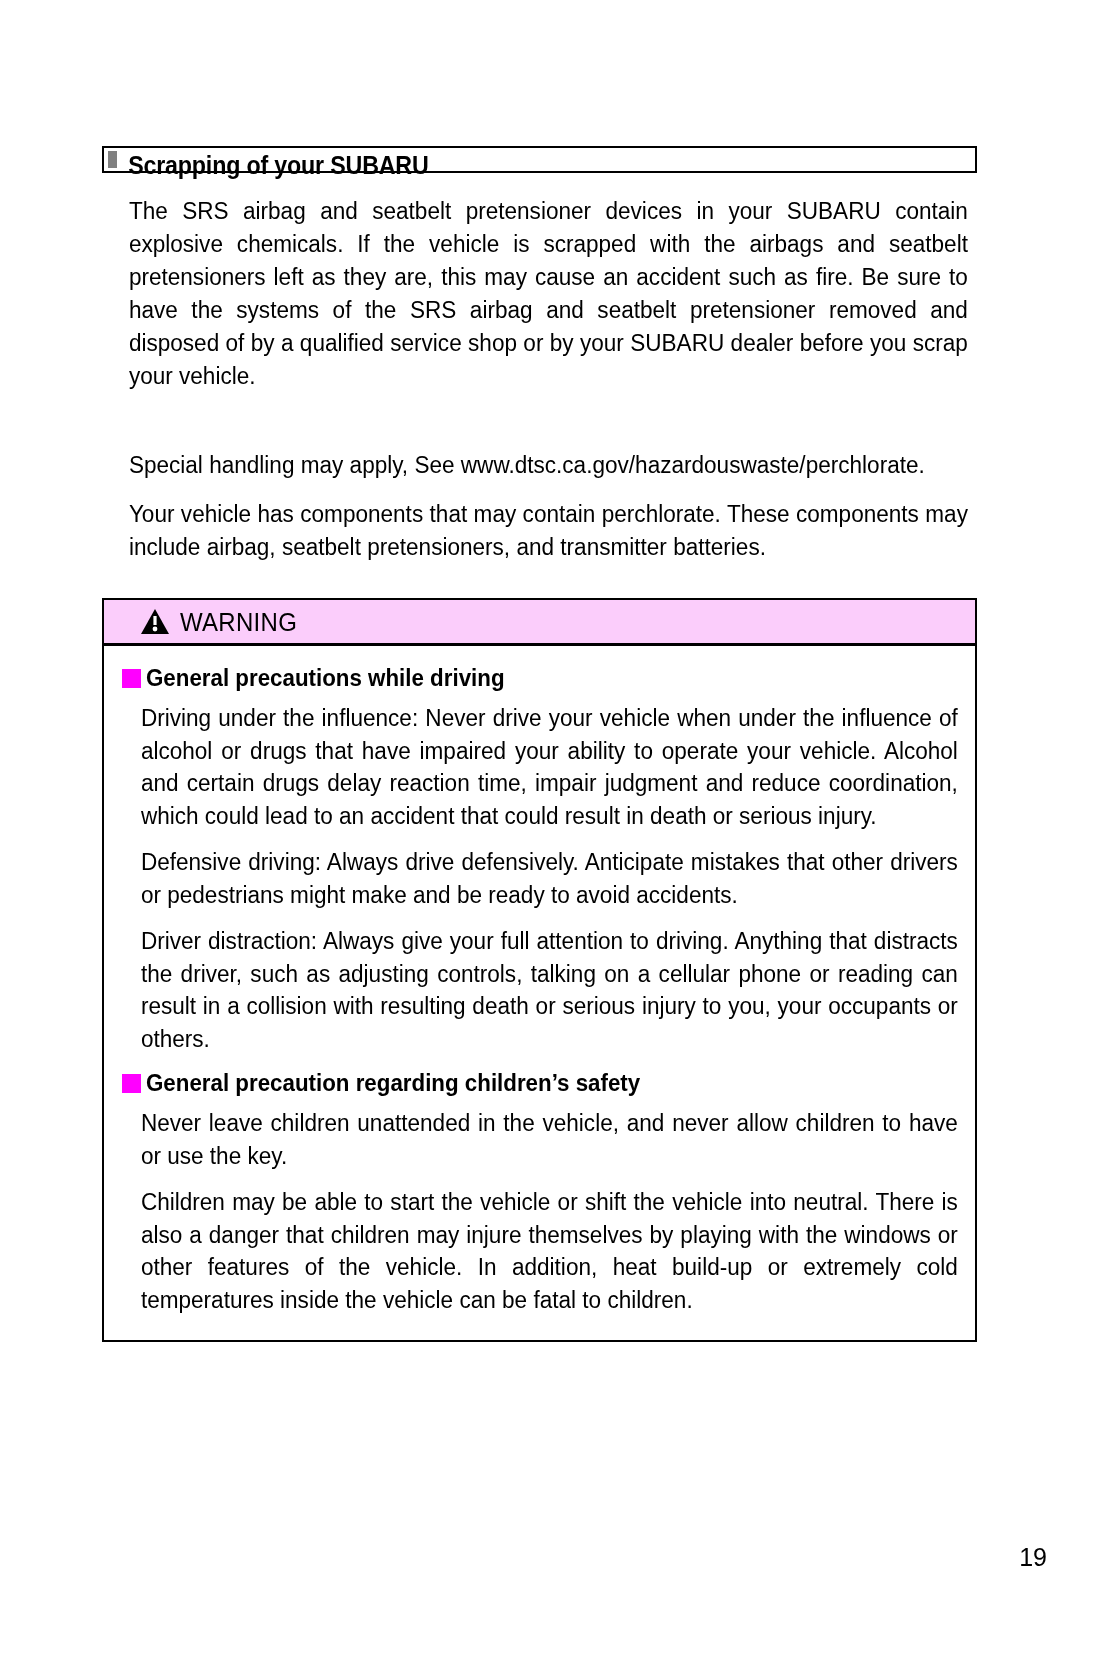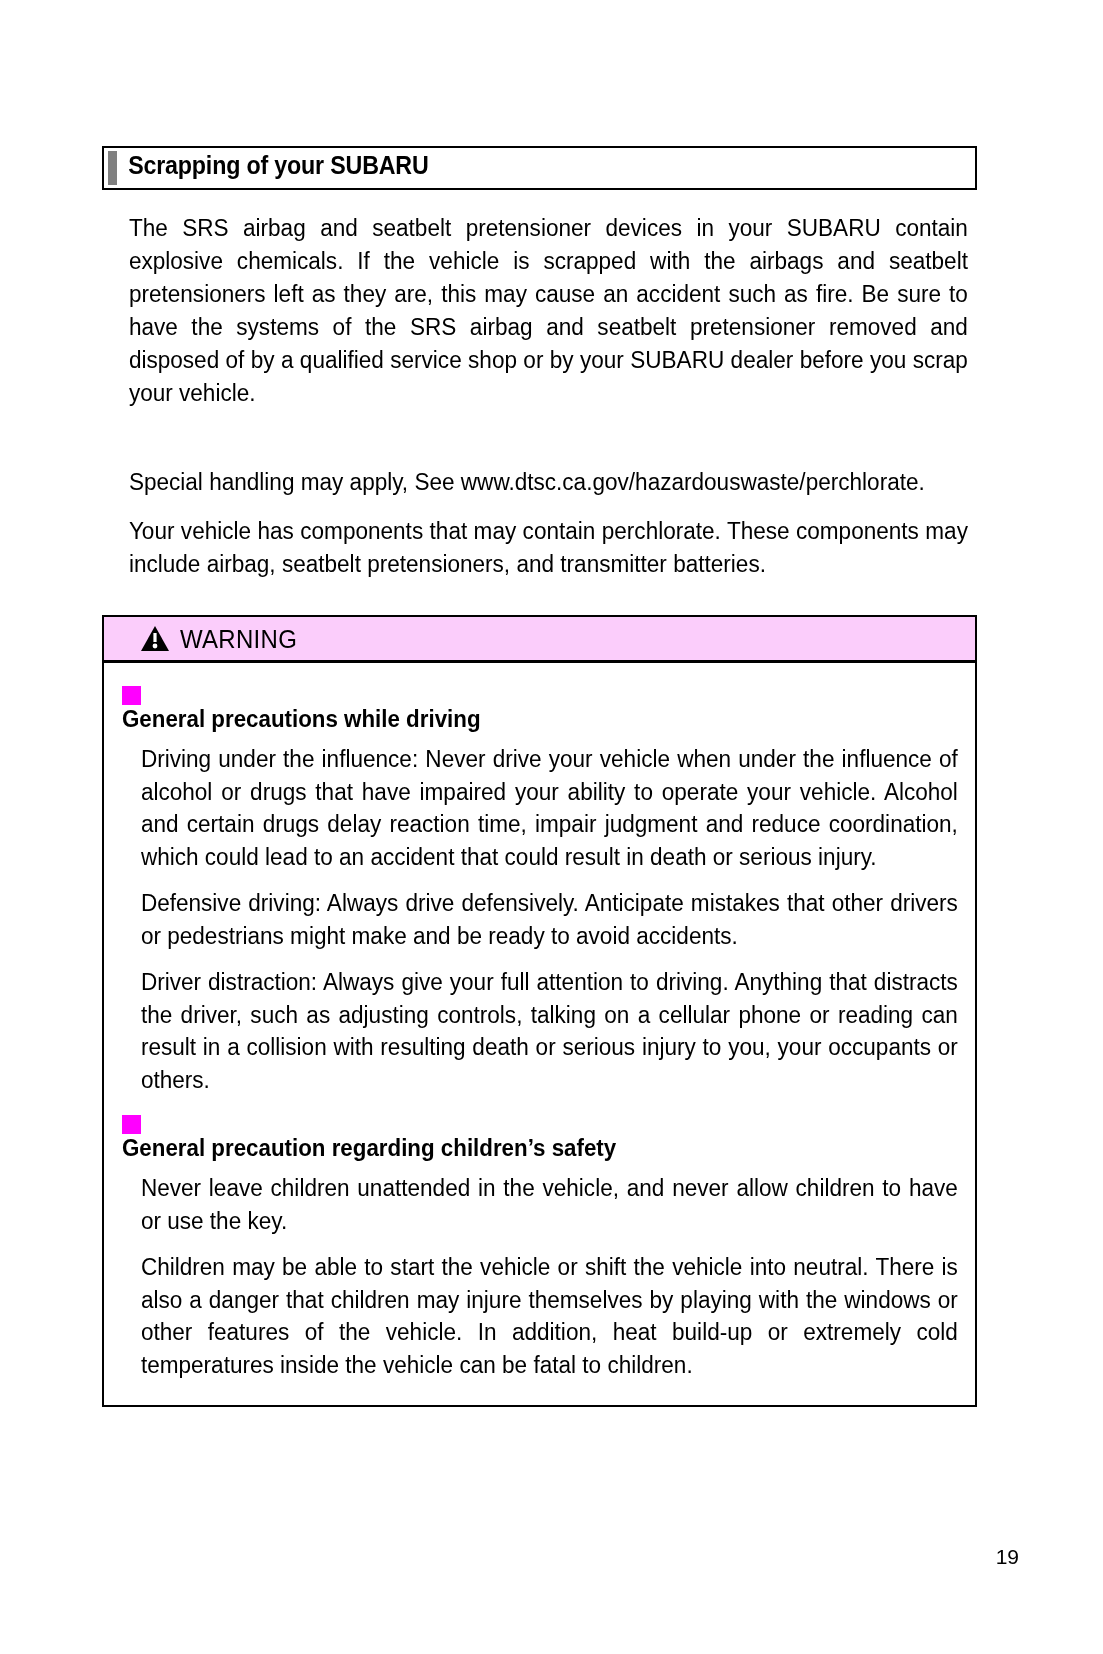--- a/index.html
+++ b/index.html
@@ -27,21 +27,21 @@
     position: absolute;
     left: 102px;
     top: 146px;
     width: 875px;
   }
 
   
   .section-header {
     border: 2px solid #000000;
     background: #ffffff;
-    height: 44px;
+    height: 27px;
     display: flex;
     align-items: stretch;
     box-sizing: border-box;
     margin-bottom: 0;
   }
   .section-header .tab {
     width: 9px;
     background: #808080;
     margin: 3px 0 3px 4px;
     flex: 0 0 auto;
@@ -106,21 +106,20 @@
     transform-origin: left center;
   }
   .warning-inner {
     padding: 14px 10px 24px 10px;
   }
   .sub-head {
     display: flex;
     align-items: flex-start;
     padding: 0 0 0 8px;
     margin: 4px 0 10px 0;
-    flex-direction: column;
   }
   .sub-head .bullet {
     width: 19px;
     height: 19px;
     background: #ff00ff;
     flex: 0 0 auto;
     margin-top: 5px;
     margin-right: 5px;
   }
   .sub-head .sub-text {
@@ -140,23 +139,23 @@
     padding: 0 6px 0 28px;
     transform: scaleX(0.96);
     transform-origin: left top;
     width: 104%;
     box-sizing: border-box;
   }
   .warn-para:last-child { margin-bottom: 0; }
 
   .page-number {
     position: absolute;
-    right: 84px;
+    right: 56px;
     top: 1543px;
-    font-size: 21px;
+    font-size: 25px;
     line-height: 28px;
   }
 </style>
 </head>
 <body>
 
 <div class="page">
   <div class="content">
 
     <div class="section-header">

